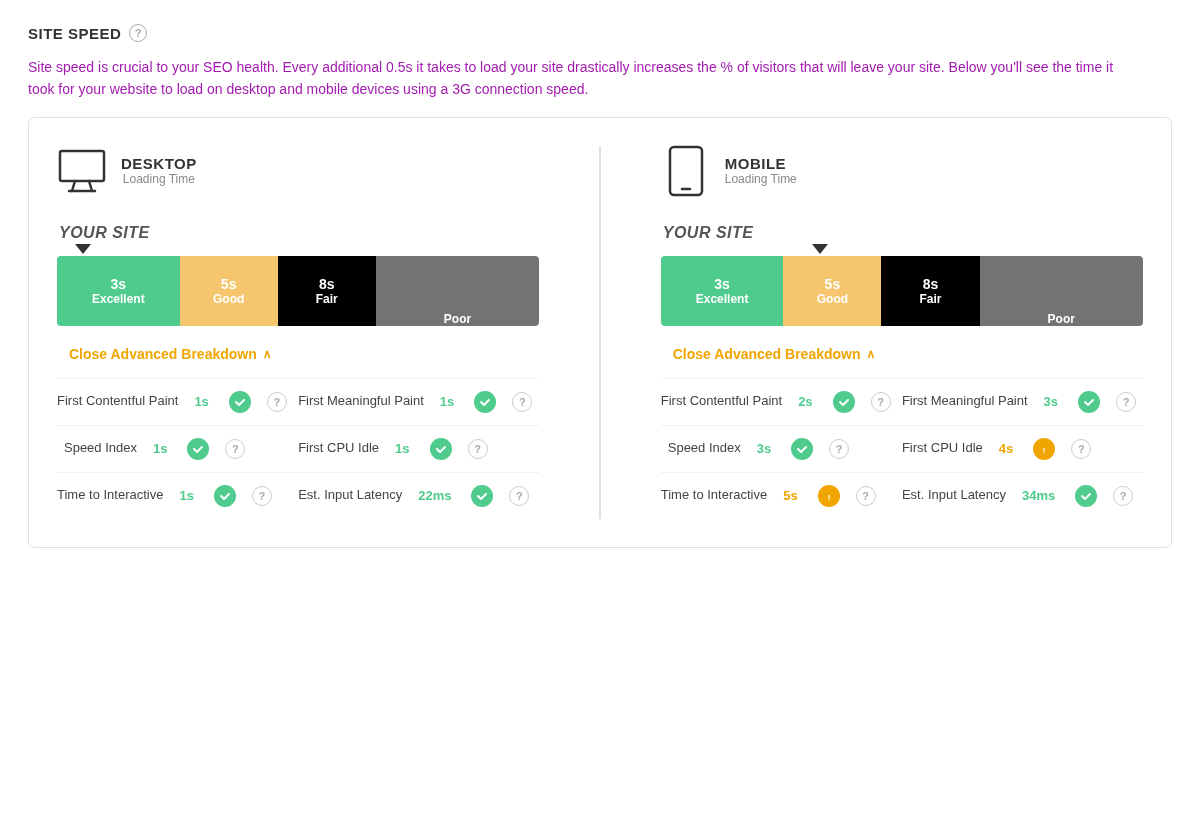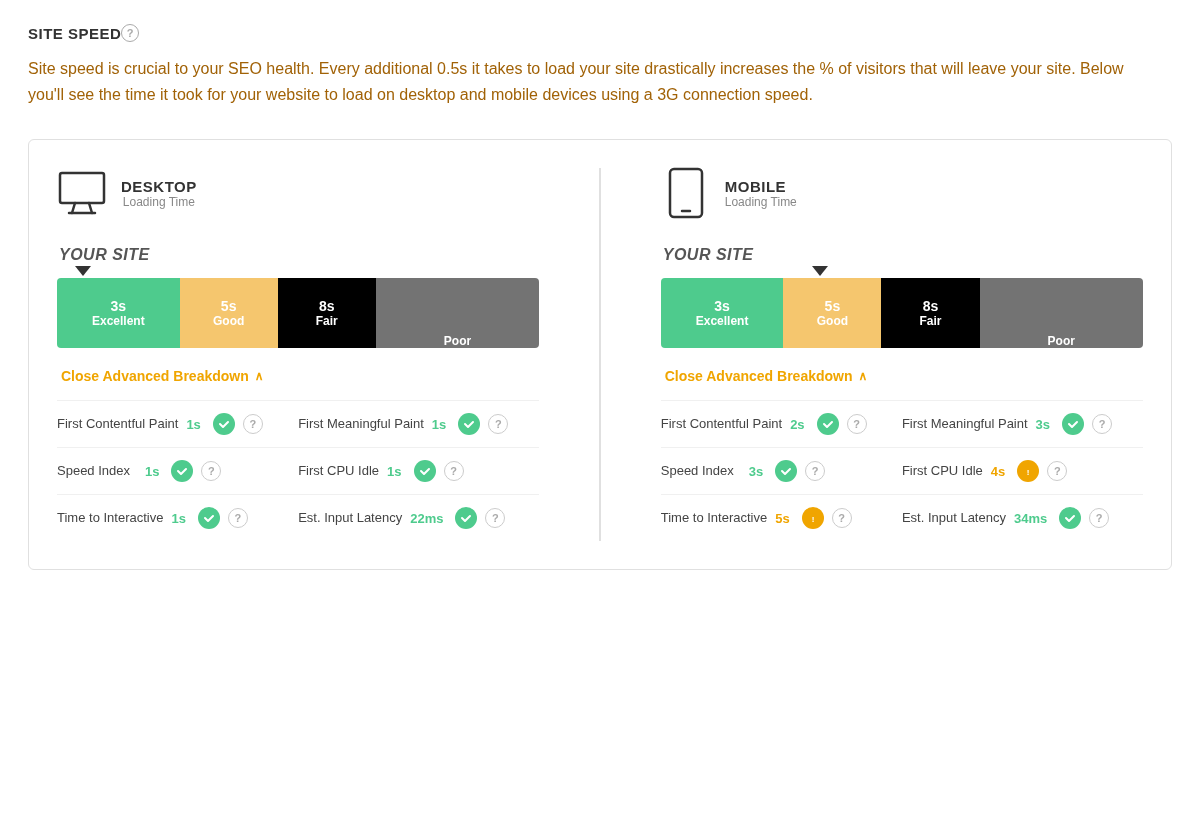--- a/index.html
+++ b/index.html
@@ -10,40 +10,41 @@
       padding: 24px 28px;
       font-size: 14px;
     }
     .page-title {
       font-weight: 800;
       font-size: 15px;
       text-transform: uppercase;
       letter-spacing: 0.5px;
       display: flex;
       align-items: center;
+      gap: 8px;
       margin-bottom: 14px;
     }
     .help-icon {
       width: 18px; height: 18px;
       border-radius: 50%;
       border: 1.5px solid #aaa;
       display: inline-flex;
       align-items: center;
       justify-content: center;
       font-size: 11px;
       color: #aaa;
       font-weight: 700;
       cursor: pointer;
     }
     .description {
-      font-size: 16px;
-      color: #a16207;
+      font-size: 14px;
+      color: #a21caf;
       line-height: 1.6;
       max-width: 1100px;
-      margin-bottom: 32px;
+      margin-bottom: 16px;
     }
     .main-card {
       border: 1.5px solid #e0e0e0;
       border-radius: 6px;
       padding: 28px 28px 28px 28px;
       display: flex;
       gap: 40px;
     }
     .half {
       flex: 1;
@@ -143,39 +144,40 @@
     .seg-fair { background: #000000; flex: 1.2; }
     .seg-poor { background: #737373; flex: 2; justify-content: flex-end; }
 
     .close-breakdown {
       color: #f0a500;
       font-size: 14px;
       font-weight: 600;
       display: flex;
       align-items: center;
       gap: 6px;
-      margin: 18px 0 16px 4px;
+      margin: 18px 0 16px 12px;
       cursor: pointer;
     }
     .chevron-up {
       font-size: 12px;
     }
 
     .breakdown-grid {
       display: grid;
       grid-template-columns: 1fr 1fr;
       gap: 0;
     }
     .breakdown-item {
       display: flex;
       align-items: center;
-      gap: 8px;
+      gap: 16px;
       padding: 12px 8px 12px 0;
       border-top: 1px solid #f0f0f0;
       flex-wrap: nowrap;
+      text-align: right;
     }
     .breakdown-item:nth-child(odd) {
       padding-right: 16px;
     }
     .breakdown-label {
       font-size: 13px;
       color: #444;
       line-height: 1.3;
       min-width: 80px;
       flex-shrink: 0;

